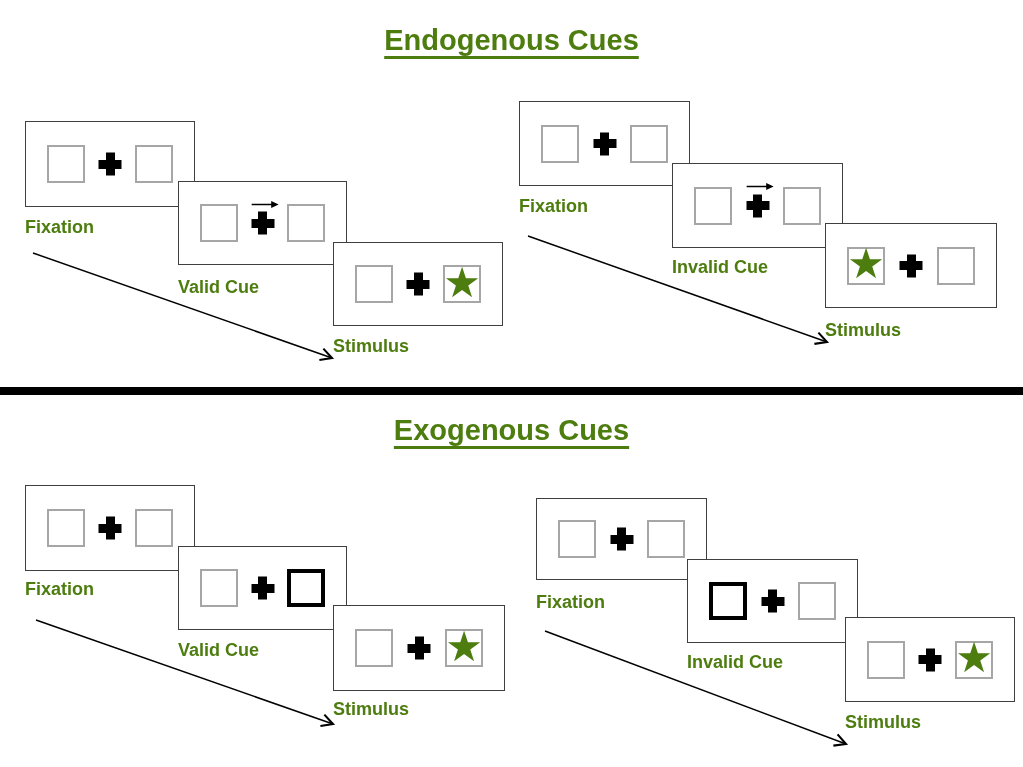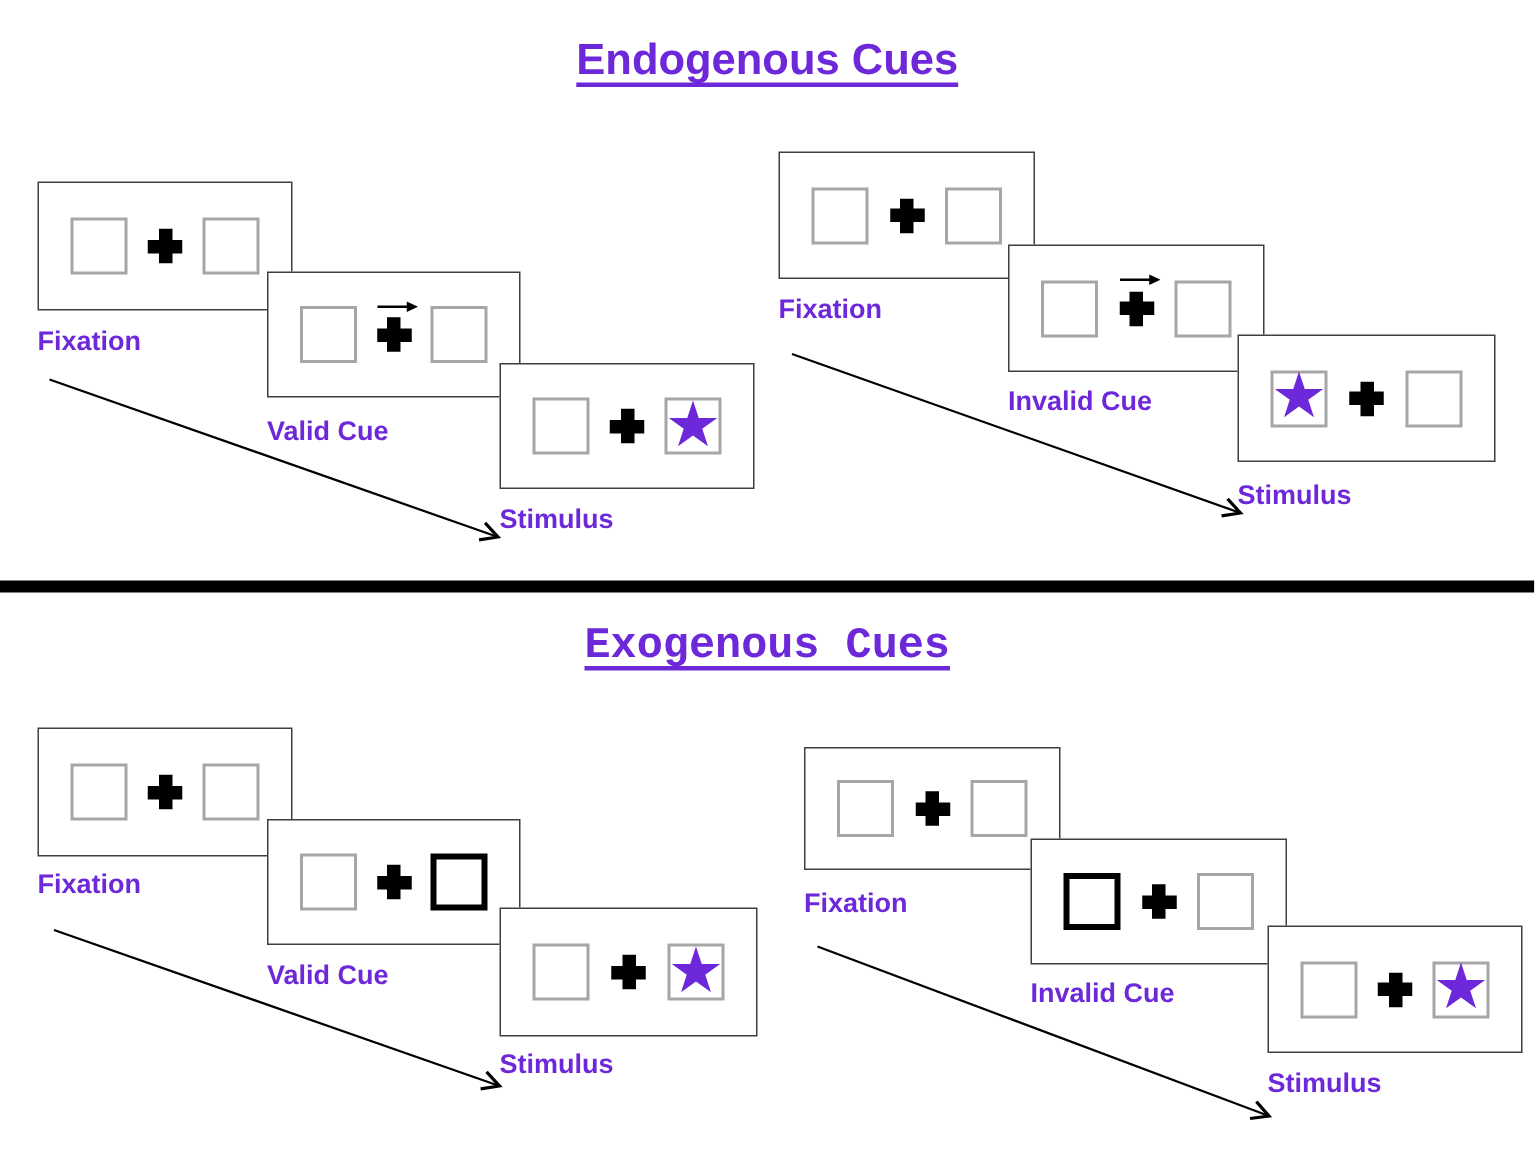--- a/index.html
+++ b/index.html
@@ -1,18 +1,18 @@
 <!DOCTYPE html>
 <html><head>
 <meta charset="utf-8">
 <style>
   html,body{margin:0;padding:0;background:#fff;}
   .canvas{
     position:relative;width:1023px;height:767px;background:#fff;overflow:hidden;
-    font-family:"Liberation Sans","DejaVu Sans",sans-serif;color:#6d28d9;
+    font-family:"Liberation Sans","DejaVu Sans",sans-serif;color:#4d7c0f;
   }
   .section-title{
     position:absolute;left:0;width:100%;text-align:center;
     font-size:29px;font-weight:bold;
   }
   .section-title span{
     text-decoration:underline;
     text-decoration-thickness:3px;
     text-underline-offset:6px;
   }
@@ -130,21 +130,21 @@
     <div class="sq sq-left">
       <span class="star">★</span>
     </div>
     <div class="cross"></div>
     <div class="sq sq-right"></div>
   </div>
   <div class="flabel" style="left:825px;top:319px;width:172px;">Stimulus</div>
 
   <div class="divider"></div>
 
-  <div class="section-title" style="top:414px;font-family:Liberation Mono, monospace;">
+  <div class="section-title" style="top:414px;">
     <span>Exogenous Cues</span>
   </div>
 
   <svg class="diag" style="left:28px;top:612px;" width="316" height="122" viewBox="0 0 316 122">
     <defs>
       <marker id="ahC" markerWidth="12" markerHeight="12" refX="8.5" refY="5" orient="auto">
         <path d="M1,1 L8.5,5 L1,9" fill="none" stroke="#000" stroke-width="1.4"></path>
       </marker>
     </defs>
     <line x1="8" y1="8" x2="305" y2="112" stroke="#000" stroke-width="1.5" marker-end="url(#ahC)"></line>

